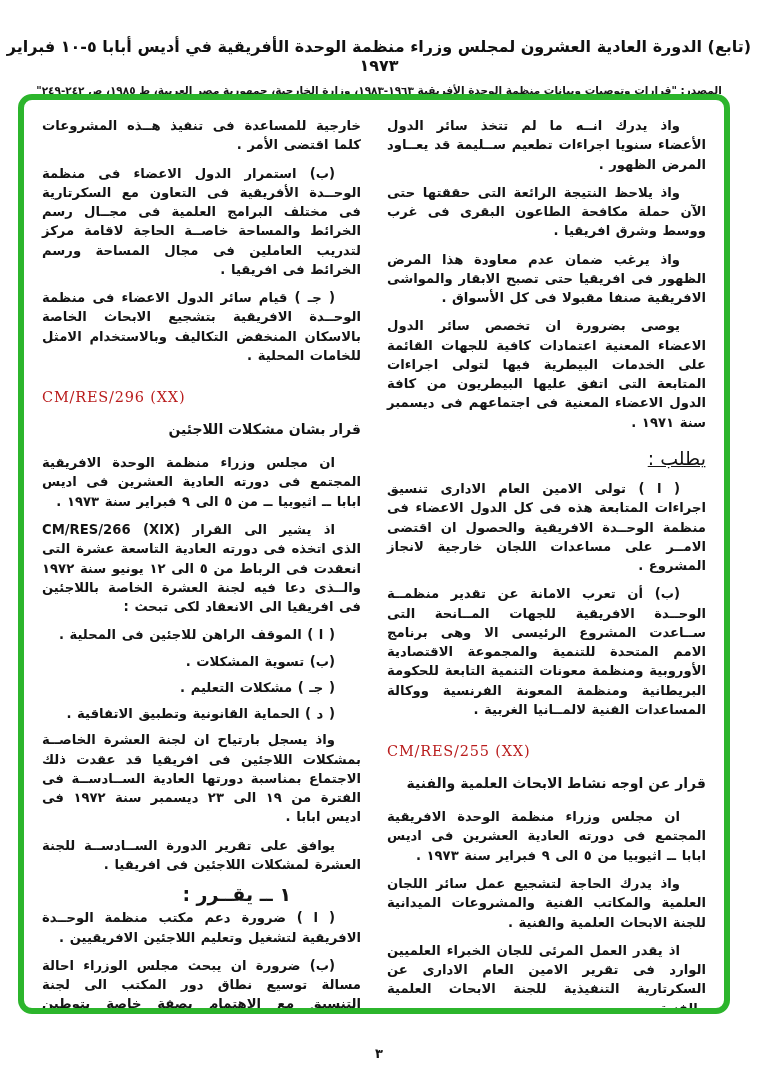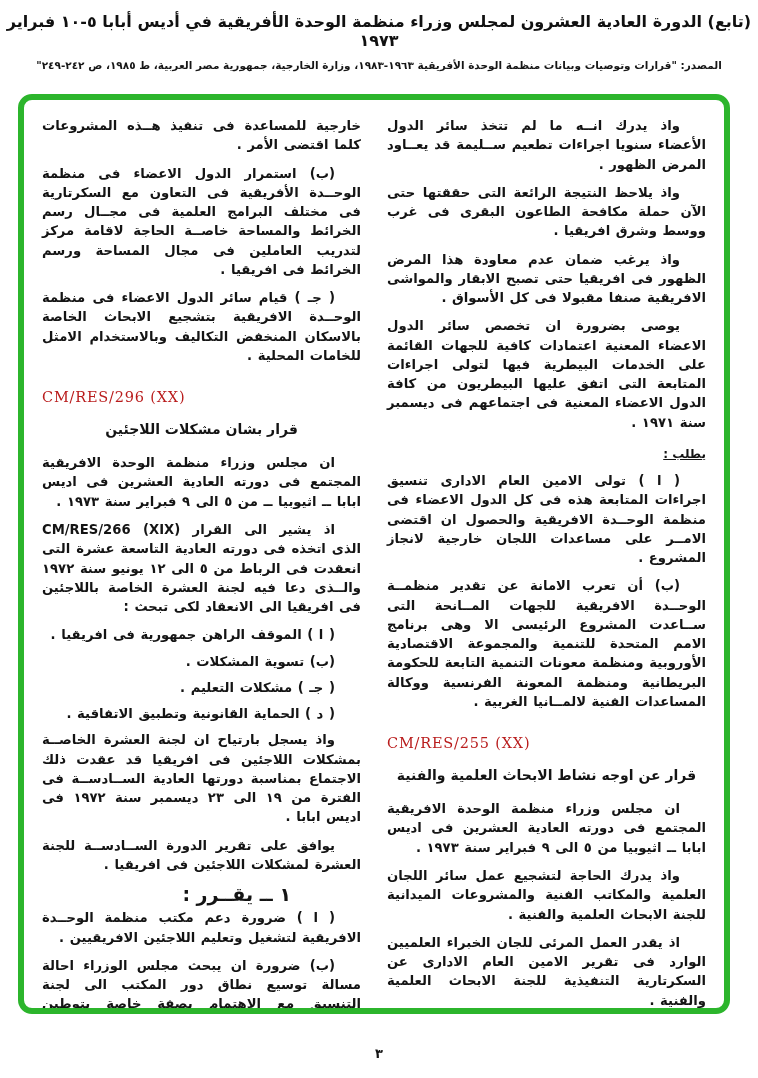--- a/index.html
+++ b/index.html
@@ -11,21 +11,21 @@
     width: 758px;
     height: 1078px;
     position: relative;
     font-family: "DejaVu Sans", sans-serif;
     color: #141414;
     overflow: hidden;
   }
   .page-header {
     direction: rtl;
     text-align: center;
-    padding-top: 12px;
+    padding-top: 37px;
   }
   .header-title {
     font-size: 16px;
     font-weight: bold;
     letter-spacing: 0.2px;
     color: #111;
   }
   .header-source {
     font-size: 10.5px;
     font-weight: bold;
@@ -79,28 +79,28 @@
     direction: ltr;
     text-align: left;
     font-family: "DejaVu Serif", serif;
     font-size: 14.5px;
     letter-spacing: 0.8px;
     margin: 24px 0 16px 0;
     padding-right: 0;
     color: #b91c1c;
   }
   .res-title {
-    text-align: center;
+    text-align: right;
     font-size: 14px;
     font-weight: bold;
     margin: 0 0 16px 0;
   }
   .heading-underline {
-    font-size: 12px;
-    font-weight: bold;
+    font-size: 19px;
+    font-weight: normal;
     text-decoration: underline;
     margin: 15px 0 10px 0;
   }
   .center-heading {
     font-size: 19px;
     font-weight: bold;
     text-indent: 70px;
     margin: 6px 0 3px 0;
   }
   .page-footer {
@@ -144,21 +144,21 @@
     </section>
 
     <section class="col">
       <p class="para no-indent">خارجية للمساعدة فى تنفيذ هــذه المشروعات كلما اقتضى الأمر .</p>
       <p class="para">(ب) استمرار الدول الاعضاء فى منظمة الوحــدة الأفريقية فى التعاون مع السكرتارية فى مختلف البرامج العلمية فى مجــال رسم الخرائط والمساحة خاصــة الحاجة لاقامة مركز لتدريب العاملين فى مجال المساحة ورسم الخرائط فى افريقيا .</p>
       <p class="para">( جـ ) قيام سائر الدول الاعضاء فى منظمة الوحــدة الافريقية بتشجيع الابحاث الخاصة بالاسكان المنخفض التكاليف وبالاستخدام الامثل للخامات المحلية .</p>
       <p class="res-code">CM/RES/296  (XX)</p>
       <p class="res-title">قرار بشان مشكلات اللاجئين</p>
       <p class="para">ان مجلس وزراء منظمة الوحدة الافريقية المجتمع فى دورته العادية العشرين فى اديس ابابا ــ اثيوبيا ــ من ٥ الى ٩ فبراير سنة ١٩٧٣ .</p>
       <p class="para">اذ يشير الى القرار CM/RES/266 (XIX) الذى اتخذه فى دورته العادية التاسعة عشرة التى انعقدت فى الرباط من ٥ الى ١٢ يونيو سنة ١٩٧٢ والــذى دعا فيه لجنة العشرة الخاصة باللاجئين فى افريقيا الى الانعقاد لكى تبحث :</p>
-      <p class="list-item">( ا ) الموقف الراهن جمهورية فى افريقيا .</p>
+      <p class="list-item">( ا ) الموقف الراهن للاجئين فى المحلية .</p>
       <p class="list-item">(ب) تسوية المشكلات .</p>
       <p class="list-item">( جـ ) مشكلات التعليم .</p>
       <p class="list-item">( د ) الحماية القانونية وتطبيق الاتفاقية .</p>
       <p class="para">واذ يسجل بارتياح ان لجنة العشرة الخاصــة بمشكلات اللاجئين فى افريقيا قد عقدت ذلك الاجتماع بمناسبة دورتها العادية الســادســة فى الفترة من ١٩ الى ٢٣ ديسمبر سنة ١٩٧٢ فى اديس ابابا .</p>
       <p class="para">يوافق على تقرير الدورة الســادســة للجنة العشرة لمشكلات اللاجئين فى افريقيا .</p>
       <p class="center-heading">١ ــ يقــرر :</p>
       <p class="para">( ا ) ضرورة دعم مكتب منظمة الوحــدة الافريقية لتشغيل وتعليم اللاجئين الافريقيين .</p>
       <p class="para">(ب) ضرورة ان يبحث مجلس الوزراء احالة مسالة توسيع نطاق دور المكتب الى لجنة التنسيق مع الاهتمام بصفة خاصة بتوطين اللاجئين الريفيين .</p>
 
     </section>

